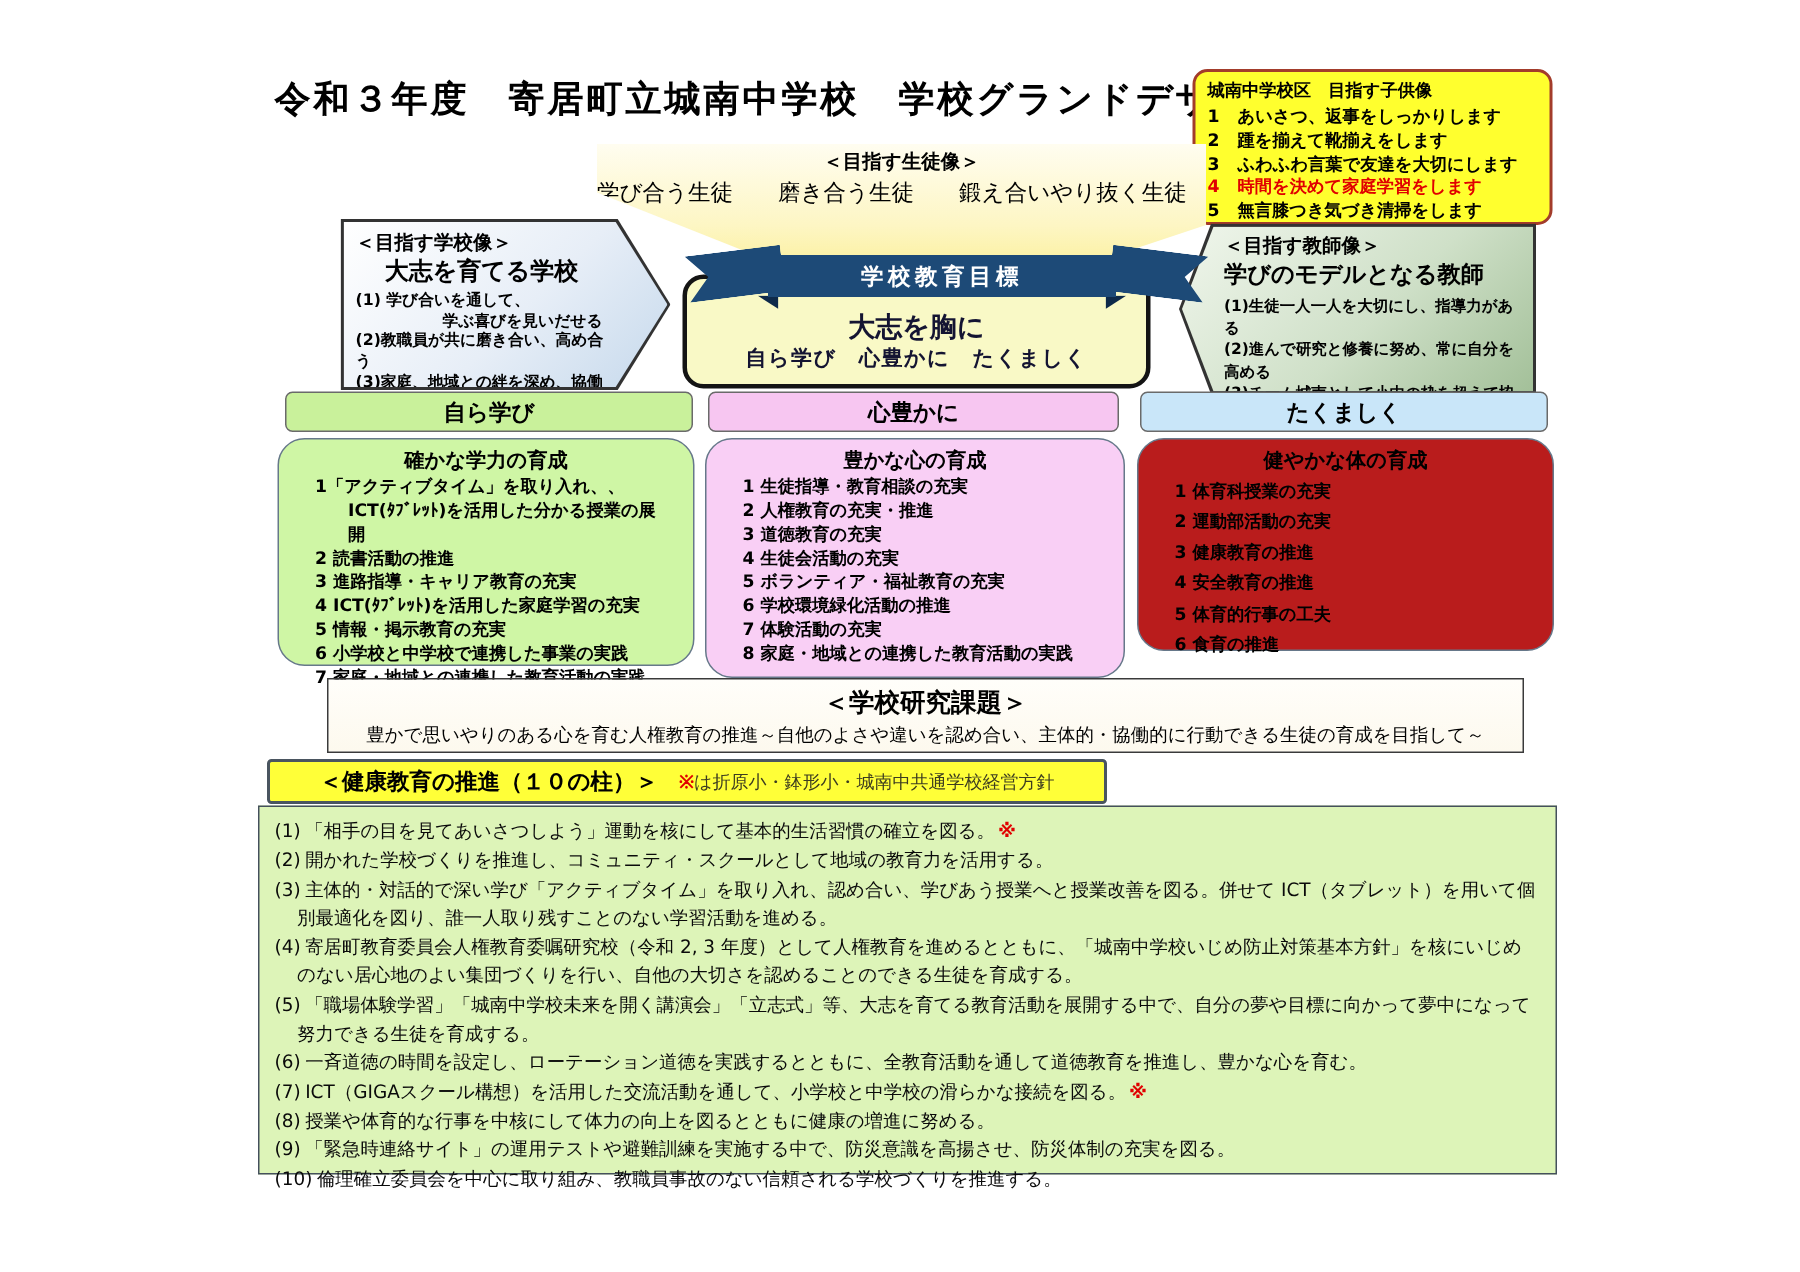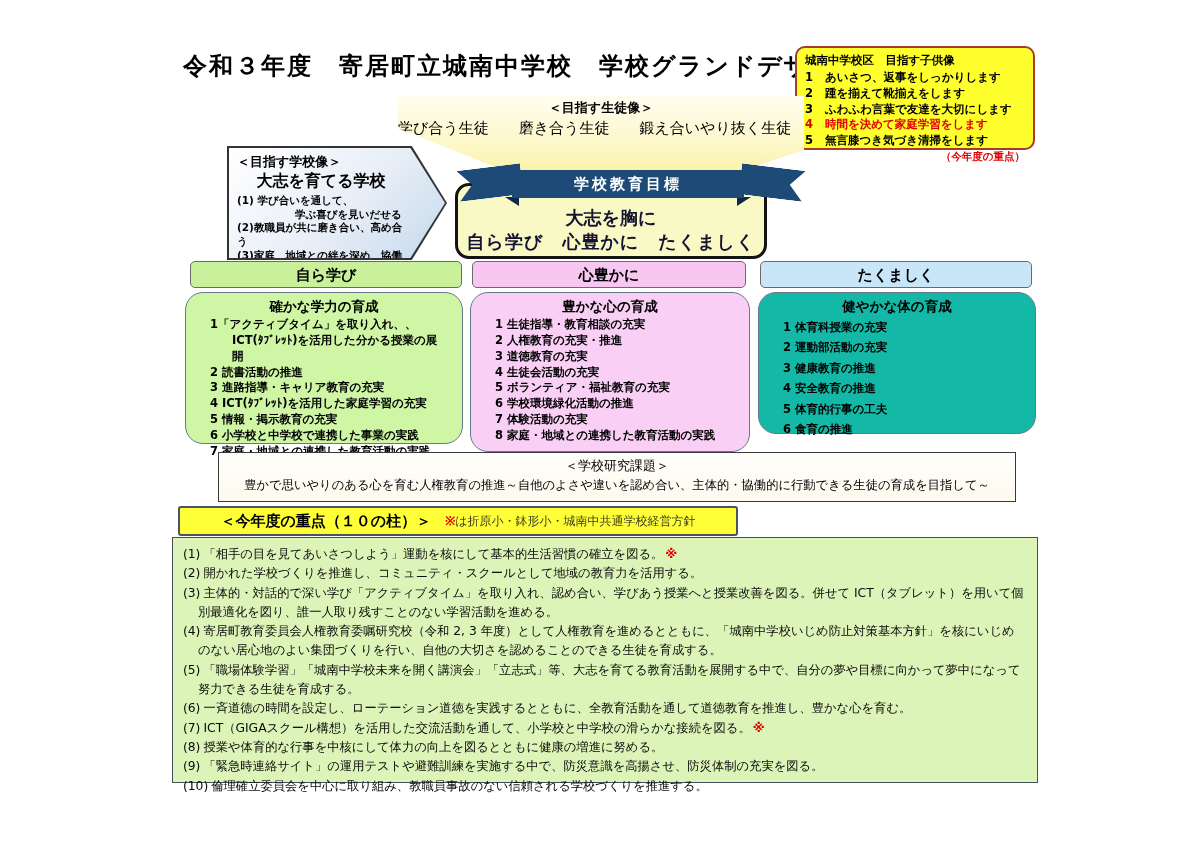--- a/index.html
+++ b/index.html
@@ -60,45 +60,45 @@
     clip-path:polygon(0 0,100% 0,78% 50%,100% 100%,0 100%);transform:rotate(7deg);z-index:4;}
   .ribbon-fold-l{position:absolute;left:505px;top:197px;width:14px;height:9px;background:#0e2a4a;
     clip-path:polygon(0 0,100% 0,100% 100%);z-index:3;}
   .ribbon-fold-r{position:absolute;left:737px;top:197px;width:14px;height:9px;background:#0e2a4a;
     clip-path:polygon(0 0,100% 0,0 100%);z-index:3;}
 
   
   .goal-box{position:absolute;left:455px;top:183px;width:312px;height:76px;background:#f9f9c6;
     border:3px solid #141414;border-radius:14px;z-index:2;text-align:center;box-sizing:border-box;}
   .goal-line1{margin-top:20px;font-size:18px;font-weight:bold;color:#141432;}
-  .goal-line2{font-size:18px;font-weight:bold;color:#141432;letter-spacing:1px;}
+  .goal-line2{font-size:14px;font-weight:bold;color:#141432;letter-spacing:1px;}
 
   
   .pillar-header{position:absolute;top:261px;height:27px;border:1.5px solid #6a6a6a;border-radius:5px;
     font-size:15px;font-weight:bold;text-align:center;line-height:27px;box-sizing:border-box;}
   .ph-0{left:190px;width:272px;background:#c9f19b;}
   .ph-1{left:472px;width:274px;background:#f7c6f1;}
   .ph-2{left:760px;width:272px;background:#c9e6f9;}
 
   
   .pillar-box{position:absolute;top:292px;border:1.5px solid #66788a;border-radius:18px;
     padding:5px 24px;box-sizing:border-box;}
   .pb-0{left:185px;width:278px;height:152px;background:#cff6a5;}
   .pb-1{left:470px;width:280px;height:160px;background:#f9cff5;}
-  .pb-2{left:758px;width:278px;height:142px;background:#14b8a6;}
+  .pb-2{left:758px;width:278px;height:142px;background:#b91c1c;}
   .pillar-title{font-size:13.5px;font-weight:bold;text-align:center;margin-bottom:1px;}
   .pillar-item{font-size:11.5px;font-weight:bold;line-height:1.38;}
   .pillar-item.indent{padding-left:22px;}
   .pb-2 .pillar-item{line-height:1.78;}
 
   
   .research{position:absolute;left:218px;top:452px;width:798px;height:50px;
     background:linear-gradient(180deg,#fffefa,#fdf9ee);border:1.2px solid #3a3a3a;
     box-sizing:border-box;text-align:center;}
-  .research-heading{font-size:13px;font-weight:normal;margin-top:4px;}
+  .research-heading{font-size:17px;font-weight:bold;margin-top:4px;}
   .research-line{font-size:12.3px;margin-top:2px;}
 
   
   .policy-head{position:absolute;left:178px;top:506px;width:560px;height:30px;background:#ffff38;
     border:2px solid #4a5560;border-radius:3px;box-sizing:border-box;display:flex;align-items:center;
     justify-content:center;gap:14px;}
   .policy-heading{font-size:15px;font-weight:bold;}
   .policy-note{font-size:12px;font-family:"DejaVu Serif","Liberation Serif",serif;color:#3c3c20;}
   .policy-note .mark{color:#e00000;font-weight:bold;}
 
@@ -141,20 +141,32 @@
           <div class="school-line">(1) 学び合いを通して、</div>
           <div class="school-line indent">学ぶ喜びを見いだせる</div>
           <div class="school-line">(2)教職員が共に磨き合い、高め合う</div>
           <div class="school-line">(3)家庭、地域との絆を深め、協働する</div>
           <div class="school-line">(4)花と笑顔にあふれ、</div>
           <div class="school-line indent">自然な挨拶と歌声が響く</div>
         </div>
     </div>
   </div>
 
+  <div class="teacher-outer">
+    <div class="teacher-inner">
+      <div class="teacher-heading">＜目指す教師像＞</div>
+      <div class="teacher-title">学びのモデルとなる教師</div>
+      <div>
+          <div class="teacher-line">(1)生徒一人一人を大切にし、指導力がある</div>
+          <div class="teacher-line">(2)進んで研究と修養に努め、常に自分を高める</div>
+          <div class="teacher-line">(3)チーム城南として小中の枠を超えて協働する</div>
+          <div class="teacher-line">(4)家庭や地域の願いを真摯に受け止める</div>
+        </div>
+    </div>
+  </div>
 
   <div class="ribbon-tail-l"></div>
   <div class="ribbon-tail-r"></div>
   <div class="ribbon-fold-l"></div>
   <div class="ribbon-fold-r"></div>
   <div class="ribbon-band">学校教育目標</div>
 
   <div class="goal-box">
     <div class="goal-line1">大志を胸に</div>
     <div class="goal-line2">自ら学び　心豊かに　たくましく</div>
@@ -201,21 +213,21 @@
         <div class="pillar-item">6 食育の推進</div>
       </div>
   </div>
 
   <div class="research">
     <div class="research-heading">＜学校研究課題＞</div>
     <div class="research-line">豊かで思いやりのある心を育む人権教育の推進～自他のよさや違いを認め合い、主体的・協働的に行動できる生徒の育成を目指して～</div>
   </div>
 
   <div class="policy-head">
-    <span class="policy-heading">＜今年度の重点（１０の柱）＞</span>
+    <span class="policy-heading">＜健康教育の推進（１０の柱）＞</span>
     <span class="policy-note"><span class="mark">※</span><span>は折原小・鉢形小・城南中共通学校経営方針</span></span>
   </div>
 
   <div class="policy-box">
     <div>
         <div class="policy-item"><span class="num">(1)</span>「相手の目を見てあいさつしよう」運動を核にして基本的生活習慣の確立を図る。<span class="mark">※</span></div>
         <div class="policy-item"><span class="num">(2)</span>開かれた学校づくりを推進し、コミュニティ・スクールとして地域の教育力を活用する。</div>
         <div class="policy-item"><span class="num">(3)</span>主体的・対話的で深い学び「アクティブタイム」を取り入れ、認め合い、学びあう授業へと授業改善を図る。併せて ICT（タブレット）を用いて個別最適化を図り、誰一人取り残すことのない学習活動を進める。</div>
         <div class="policy-item"><span class="num">(4)</span>寄居町教育委員会人権教育委嘱研究校（令和 2, 3 年度）として人権教育を進めるとともに、「城南中学校いじめ防止対策基本方針」を核にいじめのない居心地のよい集団づくりを行い、自他の大切さを認めることのできる生徒を育成する。</div>
         <div class="policy-item"><span class="num">(5)</span>「職場体験学習」「城南中学校未来を開く講演会」「立志式」等、大志を育てる教育活動を展開する中で、自分の夢や目標に向かって夢中になって努力できる生徒を育成する。</div>

